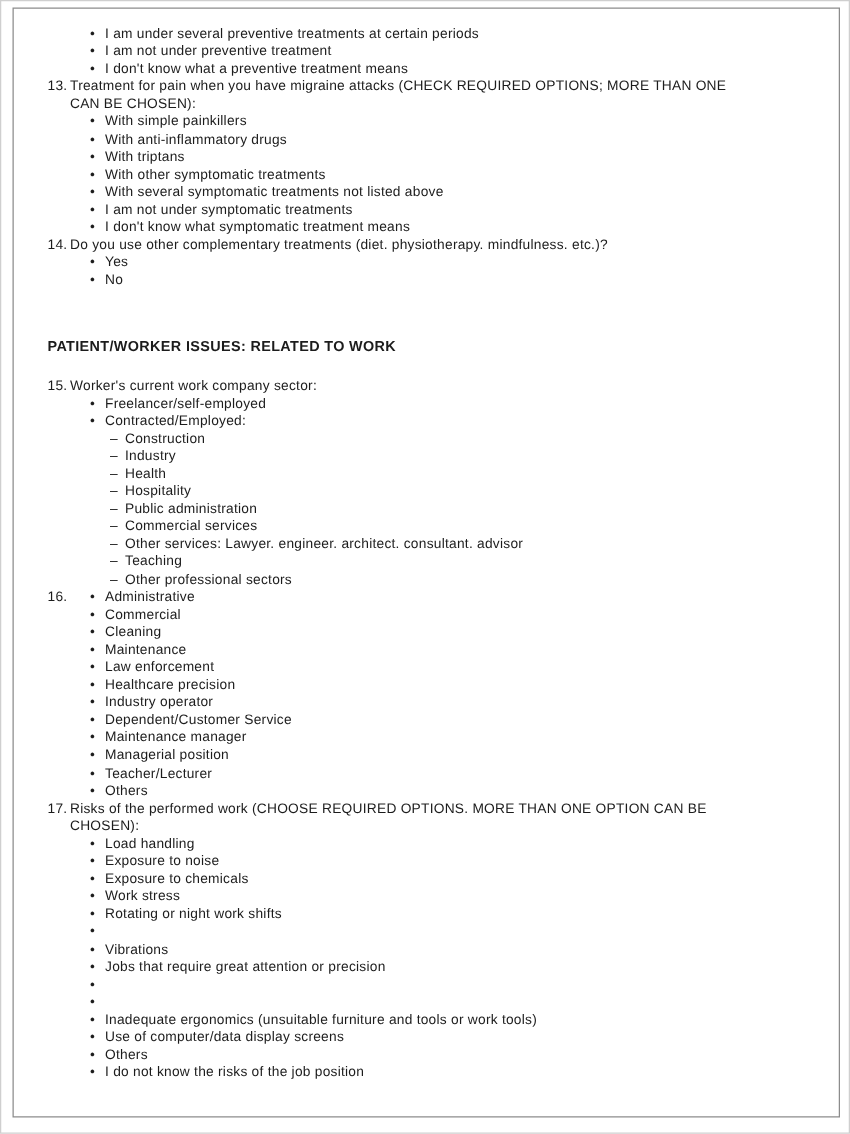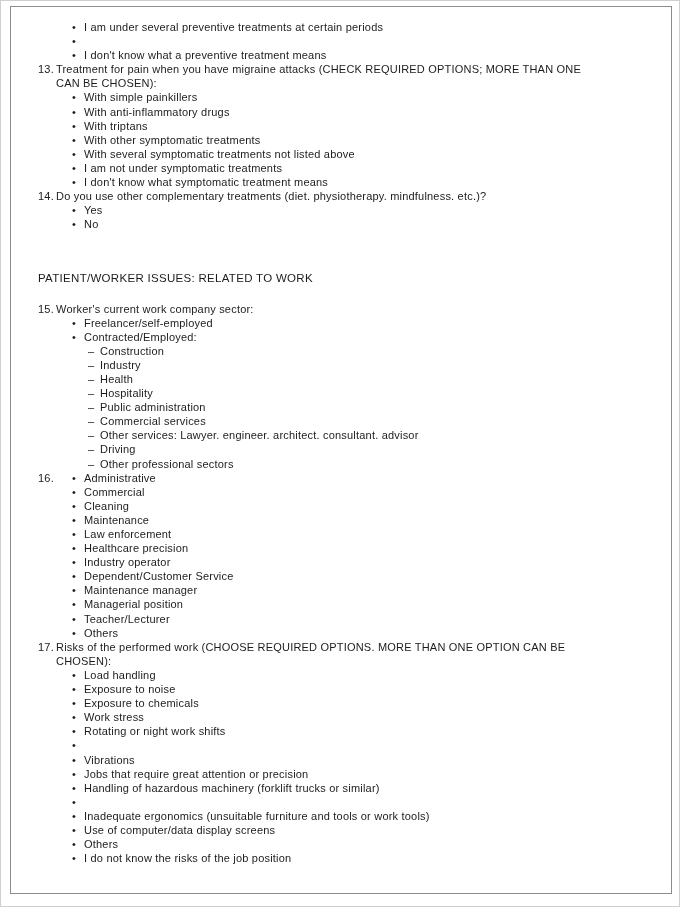--- a/index.html
+++ b/index.html
@@ -28,41 +28,42 @@
   .q { display: flex; align-items: flex-start; justify-content: center; }
   .qnum { width: 18px; flex-shrink: 0; }
   .qbody { flex: 1; min-width: 0; }
   .indent-q { margin-left: 18px; } 
   .list { }
   .list .li { display: flex; align-items: flex-start; }
   .list .marker { width: 12px; flex-shrink: 0; }
   .l1 { margin-left: 16px; }
   .l2 { margin-left: 32px; }
   .section-heading {
-    font-weight: normal;
+    font-weight: bold;
     font-size: 11.5px;
     margin-top: 40px;
     margin-bottom: 16px;
     letter-spacing: 0.3px;
   }
 </style>
 </head>
 <body>
 
 <div class="page-frame">
   <div class="content">
 
     <div class="indent-q">
       <div class="list l1">
           <div class="li">
             <span class="marker">•</span>
             <span>I am under several preventive treatments at certain periods</span>
           </div>
           <div class="li">
             <span class="marker">•</span>
+            <span>I am not under preventive treatment</span>
           </div>
           <div class="li">
             <span class="marker">•</span>
             <span>I don't know what a preventive treatment means</span>
           </div>
         </div>
     </div>
 
     <div class="q">
       <div class="qnum">13.</div>
@@ -158,21 +159,21 @@
             <div class="li">
               <span class="marker">–</span>
               <span>Commercial services</span>
             </div>
             <div class="li">
               <span class="marker">–</span>
               <span>Other services: Lawyer. engineer. architect. consultant. advisor</span>
             </div>
             <div class="li">
               <span class="marker">–</span>
-              <span>Driving</span>
+              <span>Teaching</span>
             </div>
             <div class="li">
               <span class="marker">–</span>
               <span>Other professional sectors</span>
             </div>
           </div>
       </div>
     </div>
 
     <div class="q">
@@ -262,21 +263,20 @@
             <div class="li">
               <span class="marker">•</span>
               <span>Vibrations</span>
             </div>
             <div class="li">
               <span class="marker">•</span>
               <span>Jobs that require great attention or precision</span>
             </div>
             <div class="li">
               <span class="marker">•</span>
-              <span>Handling of hazardous machinery (forklift trucks or similar)</span>
             </div>
             <div class="li">
               <span class="marker">•</span>
             </div>
             <div class="li">
               <span class="marker">•</span>
               <span>Inadequate ergonomics (unsuitable furniture and tools or work tools)</span>
             </div>
             <div class="li">
               <span class="marker">•</span>

